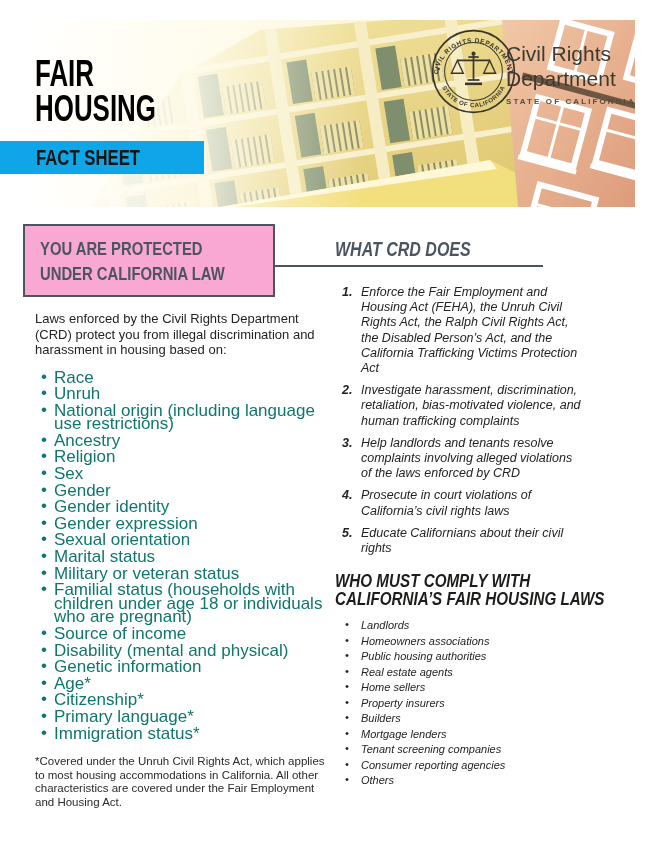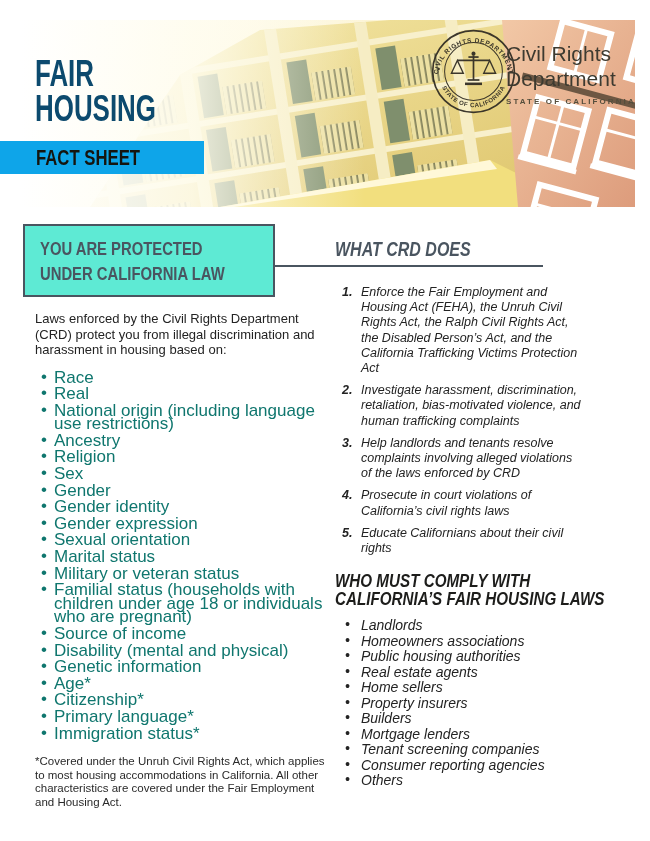--- a/index.html
+++ b/index.html
@@ -5,38 +5,38 @@
   * { margin:0; padding:0; box-sizing:border-box; }
   html,body { background:#ffffff; }
   .page { position:relative; width:650px; height:841px; background:#fff;
           font-family:"Liberation Sans", sans-serif; color:#252525; overflow:hidden; }
 
   
   .photo-wrap { position:absolute; left:20px; top:20px; width:615px; height:187px; }
   .photo-wrap svg { display:block; width:100%; height:100%; }
 
   .title { position:absolute; left:35px; top:56px; font-weight:700; font-size:36px;
-           line-height:35px; color:#0c4a6e; }
+           line-height:35px; color:#000000; }
   .title > div { transform:scaleX(0.72); transform-origin:left; white-space:nowrap; }
 
   .band { position:absolute; left:0; top:141px; width:204px; height:33px;
           background:#0ea5e9; display:flex; align-items:center; }
   .band span { margin-left:36px; font-size:22px; font-weight:700; color:#15150f;
                transform:scaleX(0.76); transform-origin:left; white-space:nowrap; }
 
   .seal { position:absolute; left:431px; top:29px; width:85px; height:85px; opacity:.93; }
   .seal svg { width:100%; height:100%; display:block; }
 
   .org { position:absolute; left:506px; top:42px; }
   .org-line { font-size:21px; line-height:24.5px; color:#3d3a30; }
   .org-tag { margin-top:6px; font-size:8px; font-weight:700; letter-spacing:2.1px; color:#554e3c; }
 
   
   .box { position:absolute; left:23px; top:224px; width:252px; height:73px;
-         border:2px solid #4a5560; padding:10px 0 0 15px; background:#5eead4; }
+         border:2px solid #4a5560; padding:10px 0 0 15px; background:#f9a8d4; }
   .box > div { font-size:19px; line-height:25px; font-weight:700; color:#4a5560;
                transform:scaleX(0.78); transform-origin:left; white-space:nowrap; }
 
   .rule { position:absolute; left:275px; top:265px; width:268px; height:2px; background:#4a5560; }
 
   .left-col { position:absolute; left:35px; top:311px; width:292px; }
   .intro { font-size:13px; line-height:15.5px; color:#232323; }
   ul.plist { list-style:none; margin-top:13px; }
   ul.plist li { position:relative; padding-left:19px; font-size:17px;
                 line-height:13.6px; margin-bottom:3px; color:#0f766e; }
@@ -48,21 +48,21 @@
   h2.slate { font-size:20px; font-weight:700; color:#4a5560;
              transform:scaleX(0.8); transform-origin:left; white-space:nowrap; }
   ol.what-list { margin-top:24px; list-style:none; counter-reset:n; }
   ol.what-list li { counter-increment:n; position:relative; padding-left:26px;
                     font-size:12.5px; line-height:15.2px; margin-bottom:7px; color:#232323; }
   ol.what-list li::before { content:counter(n) "."; position:absolute; left:7px; font-weight:700; }
 
   h2.comply { margin-top:16px; font-size:19px; line-height:17.5px; font-weight:700; color:#1d1d1b; }
   h2.comply > div { transform:scaleX(0.8); transform-origin:left; white-space:nowrap; }
   ul.clist { margin-top:11px; list-style:none; }
-  ul.clist li { position:relative; padding-left:26px; font-size:14px;
+  ul.clist li { position:relative; padding-left:26px; font-size:11px;
                 line-height:15.5px; color:#232323; }
   ul.clist li::before { content:"\2022"; position:absolute; left:10px; top:-1px; }
 </style>
 </head>
 <body>
 
 <div class="page">
 
   <header>
     <div class="photo-wrap">
@@ -218,21 +218,21 @@
       <div>YOU ARE PROTECTED</div>
       <div>UNDER CALIFORNIA LAW</div>
     </div>
 
     <div class="rule"></div>
 
     <div class="left-col">
       <p class="intro">Laws enforced by the Civil Rights Department (CRD) protect you from illegal discrimination and harassment in housing based on:</p>
       <ul class="plist">
           <li>Race</li>
-          <li>Real</li>
+          <li>Unruh</li>
           <li>National origin (including language use restrictions)</li>
           <li>Ancestry</li>
           <li>Religion</li>
           <li>Sex</li>
           <li>Gender</li>
           <li>Gender identity</li>
           <li>Gender expression</li>
           <li>Sexual orientation</li>
           <li>Marital status</li>
           <li>Military or veteran status</li>

